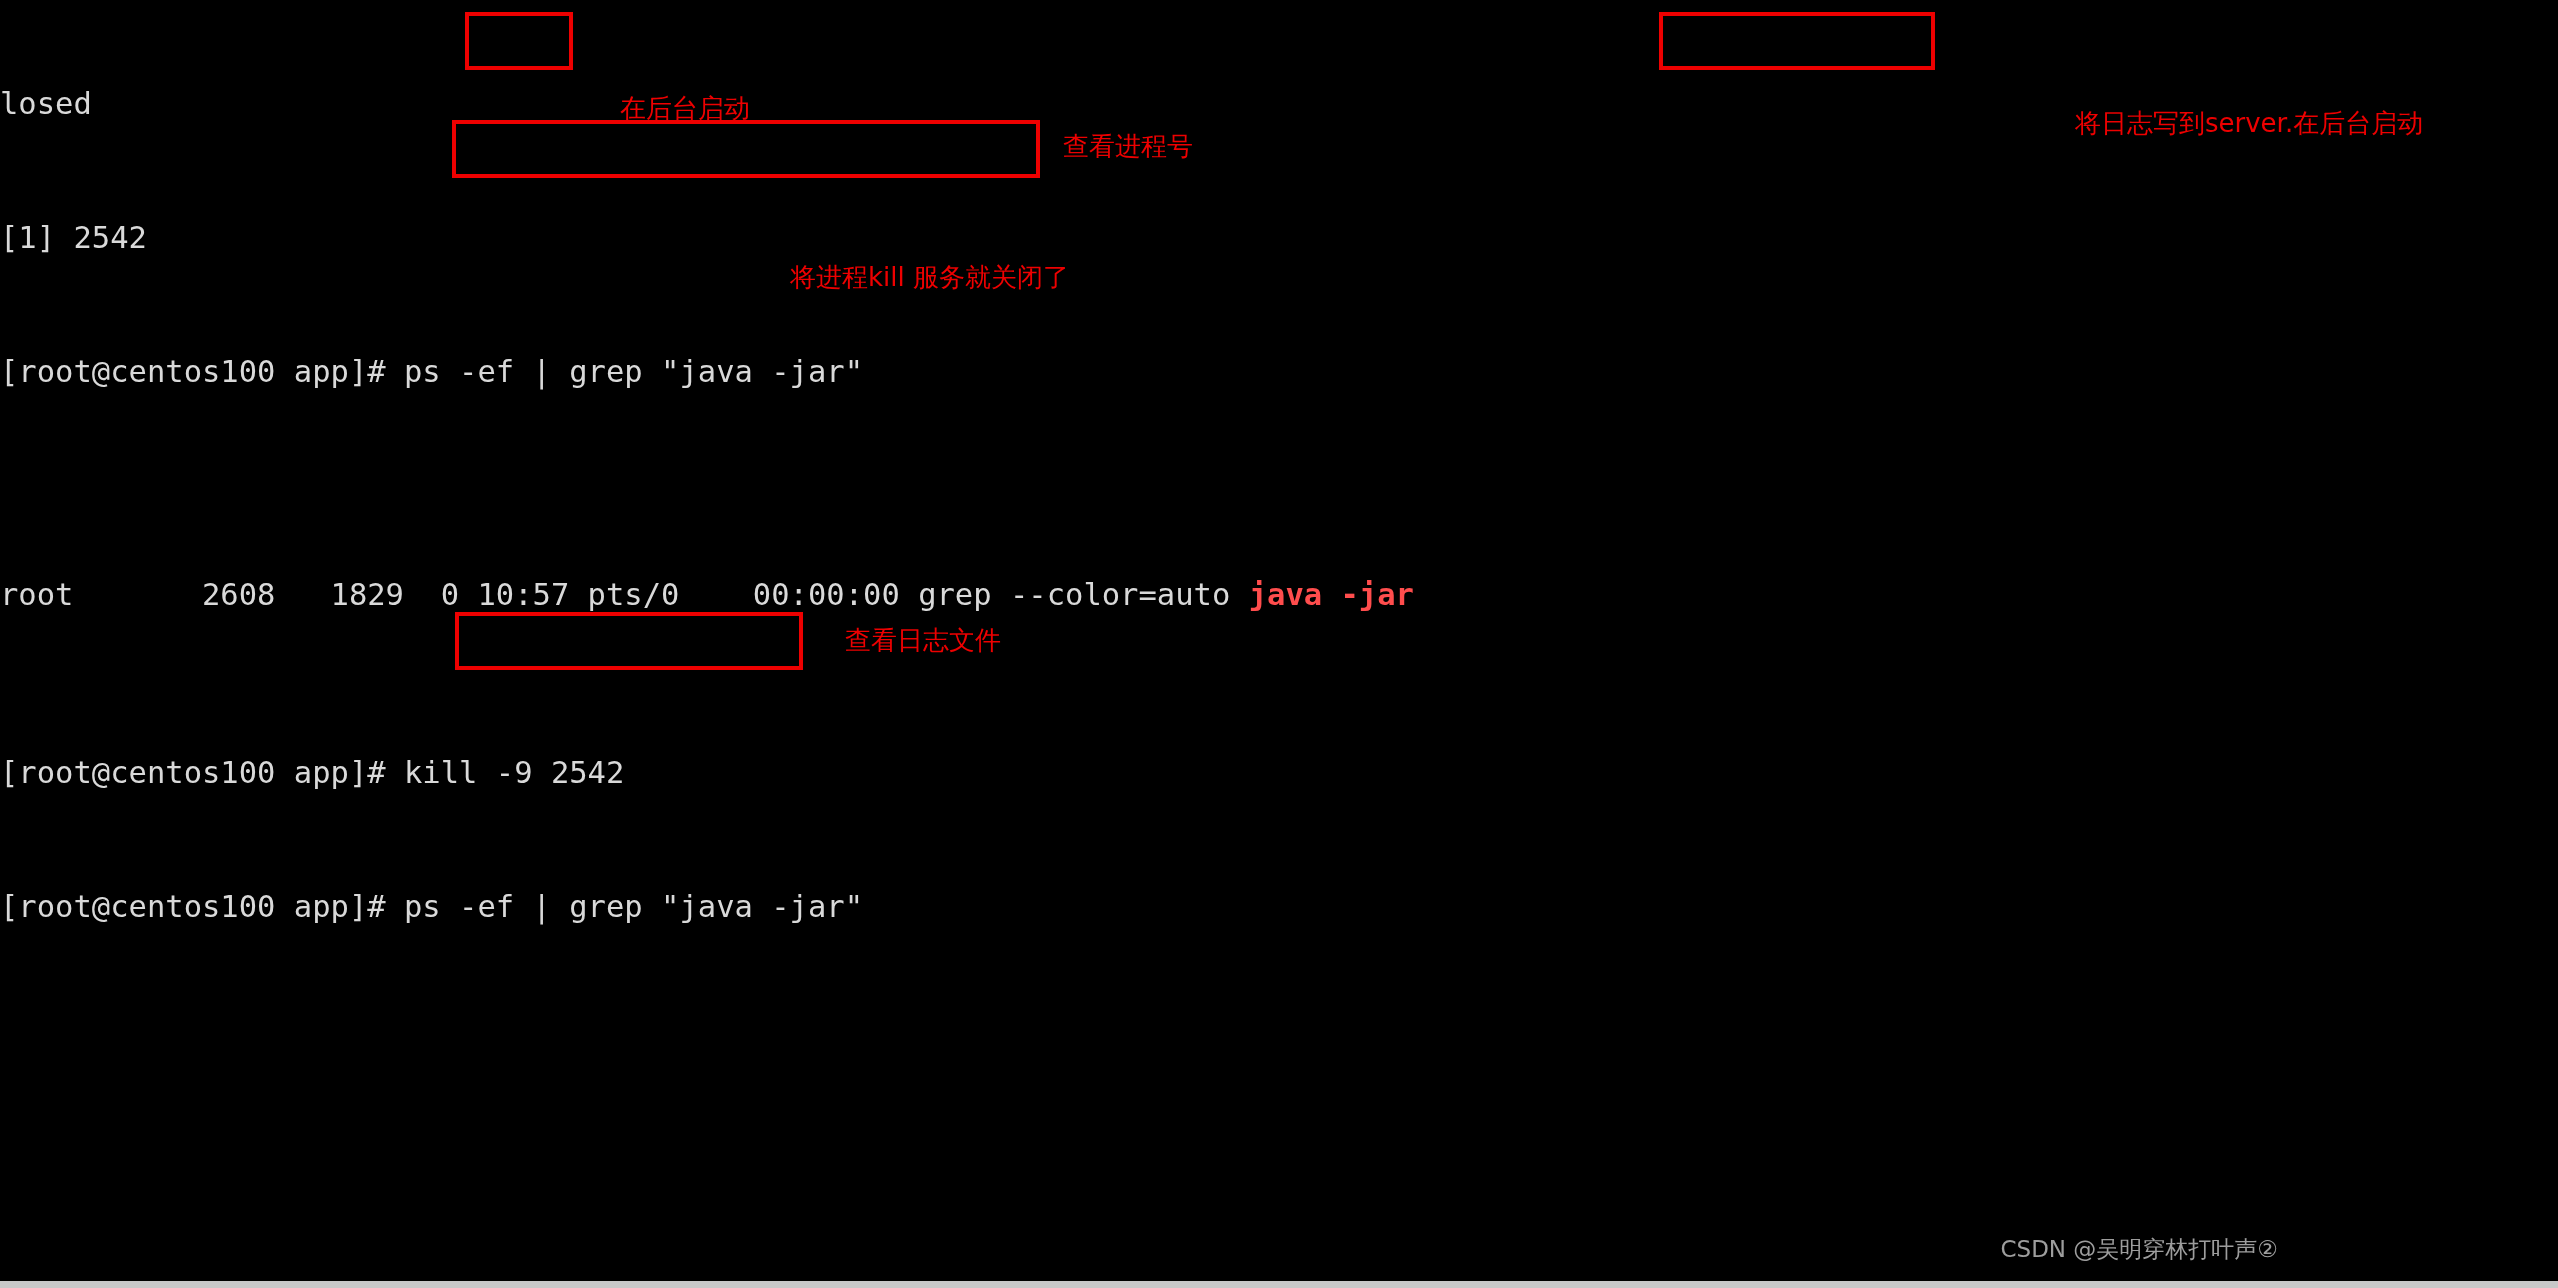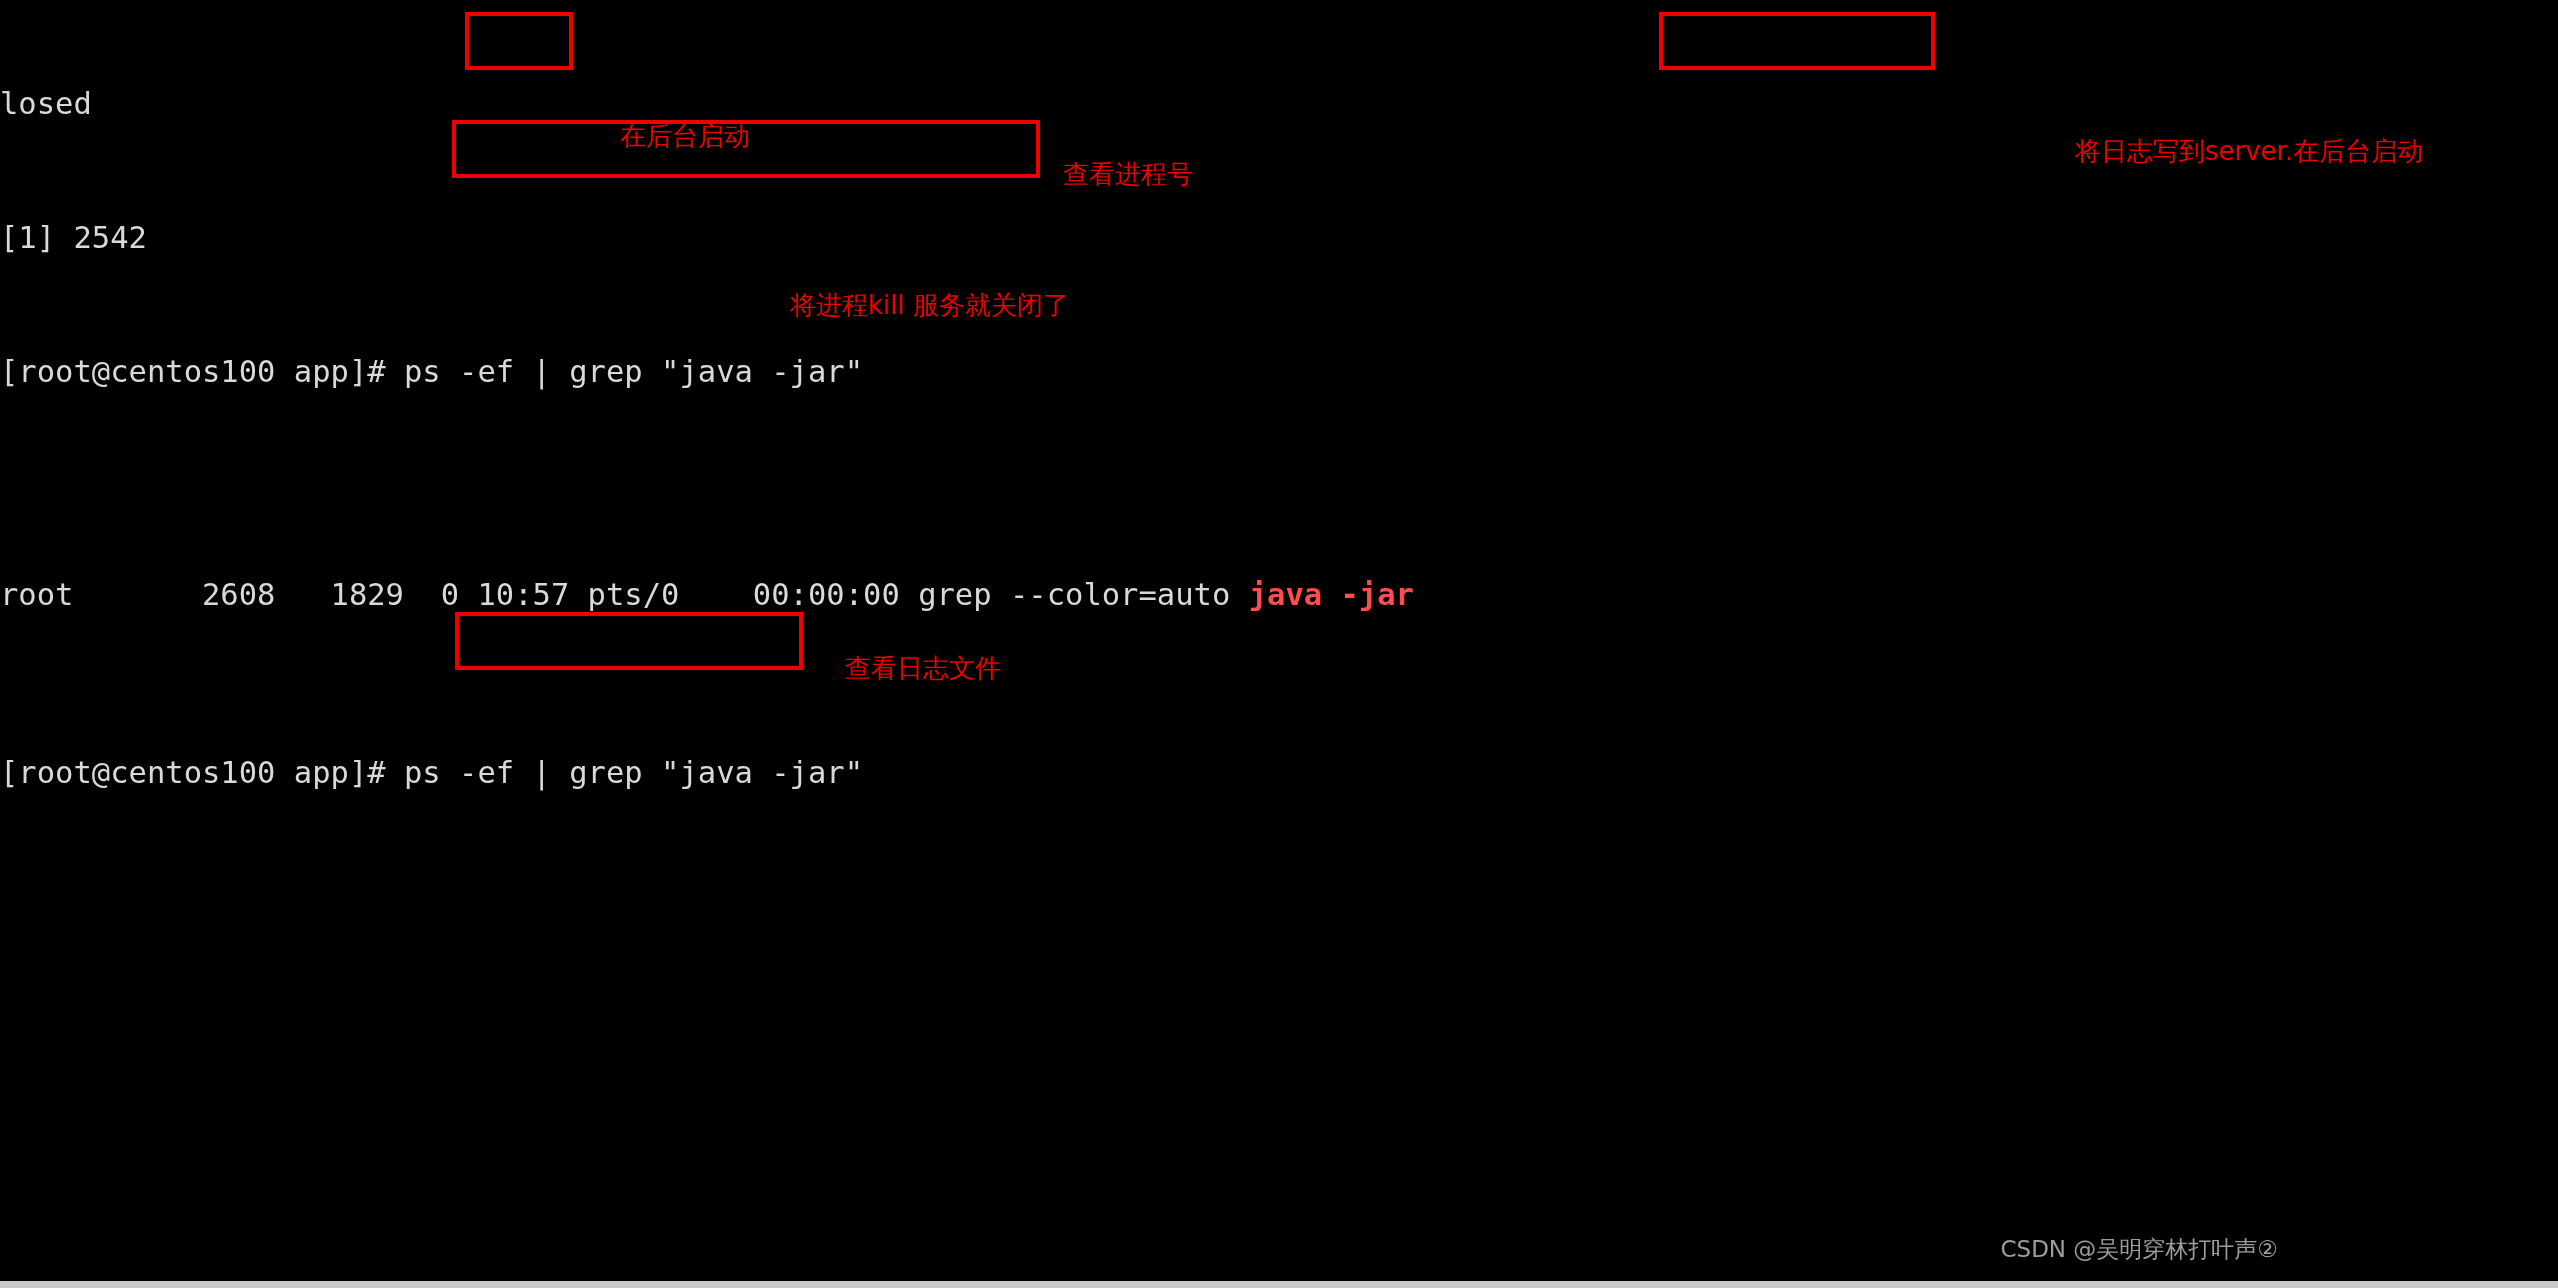--- a/index.html
+++ b/index.html
@@ -54,21 +54,20 @@
     pointer-events: none;
   }
   .anno-text {
     position: absolute;
     color: #ee0000;
     font-family: "DejaVu Sans", "Liberation Sans", sans-serif;
     font-size: 26px;
     line-height: 30px;
     white-space: nowrap;
     font-weight: 400;
-    margin-top: 28px;
   }
   .watermark {
     position: absolute;
     right: 8px;
     bottom: 16px;
     color: #b9b9b9;
     font-family: "DejaVu Sans", "Liberation Sans", sans-serif;
     font-size: 23px;
     opacity: 0.85;
     white-space: nowrap;
@@ -88,20 +87,21 @@
 <div id="terminal">
 
   <div class="screen">
     <div class="line">losed</div>
     <div class="line">[1] 2542</div>
     <div class="line">[root@centos100 app]# ps -ef | grep "java -jar"</div>
 
 
     <div class="line"><span>root       2608   1829  0 10:57 pts/0    00:00:00 grep --color=auto </span><span class="red">java -jar</span><span></span></div>
 
+    <div class="line">[root@centos100 app]# kill -9 2542</div>
     <div class="line">[root@centos100 app]# ps -ef | grep "java -jar"</div>
 
     
 
     
     
     
     
 
     

